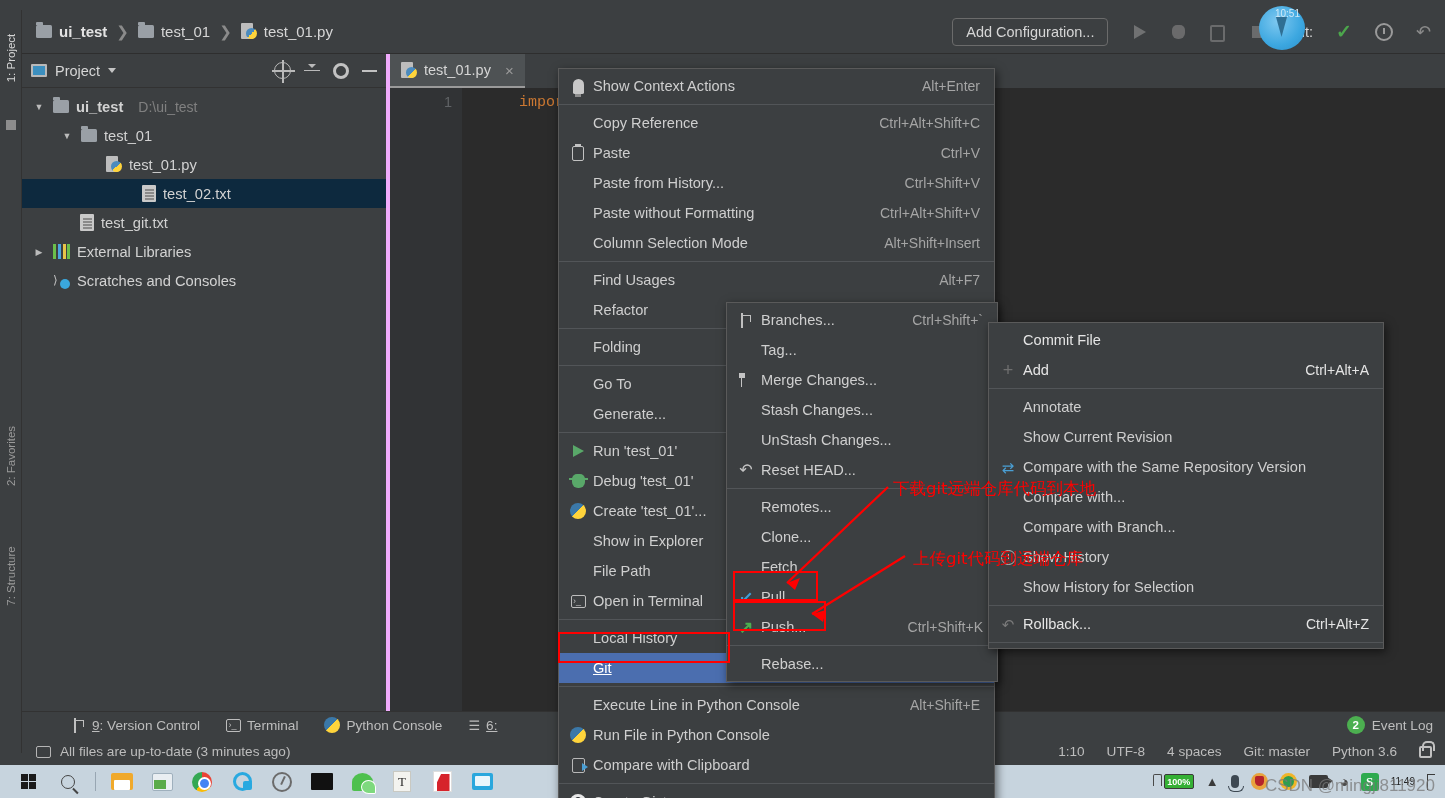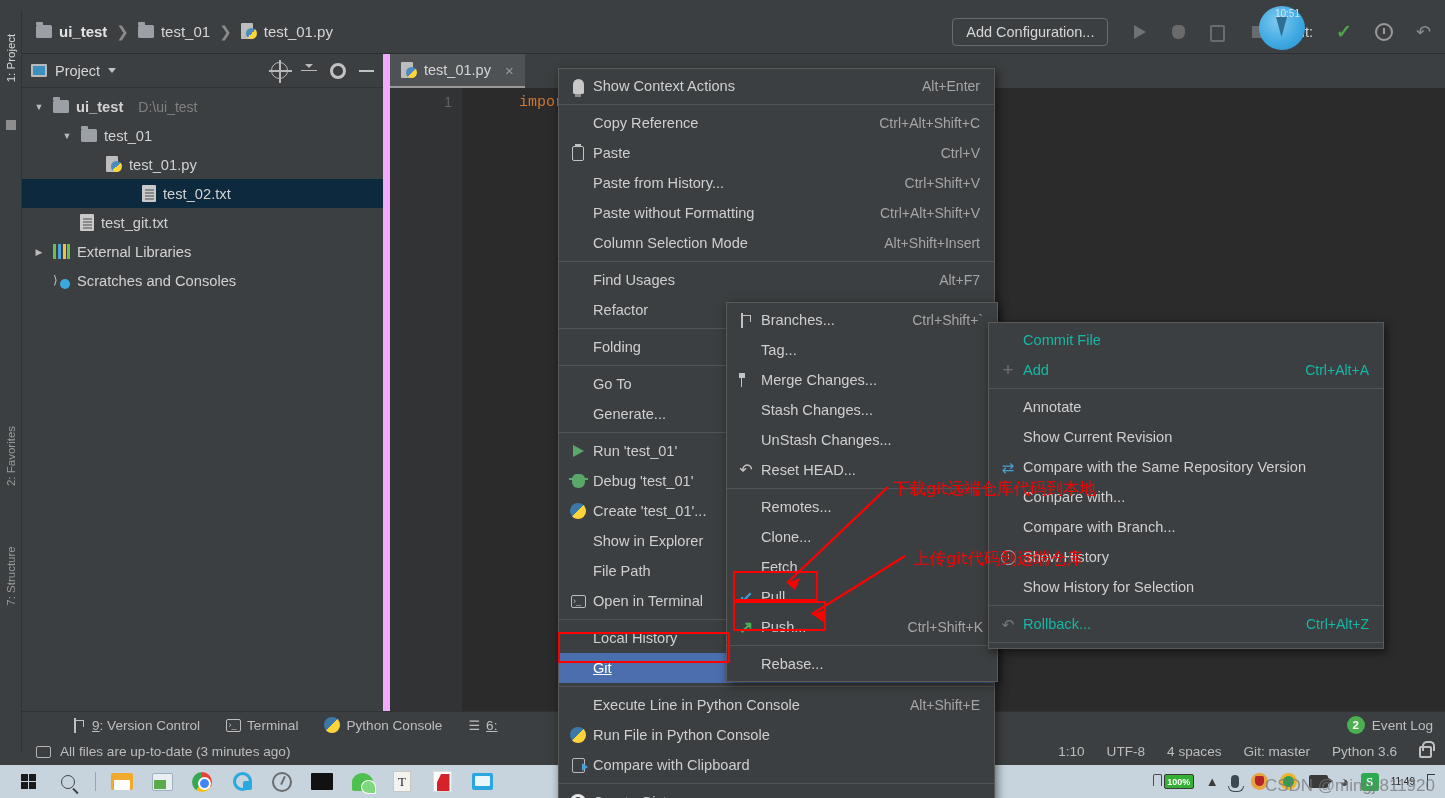--- a/index.html
+++ b/index.html
@@ -66,21 +66,21 @@
     position:absolute; right:140px; top:-4px; width:46px;height:44px;border-radius:50%;
     background:radial-gradient(circle at 40% 35%, #7ec8f0, #3ca7e0 60%, #2b8fc9);
     z-index:20;
   }
   .blueblob:after{content:"";position:absolute;left:17px;top:11px;width:11px;height:20px;background:#2f6f94;clip-path:polygon(0 0,100% 0,50% 100%);}
   .blob-time{position:absolute;right:145px;top:-2px;color:#cfe9f7;font-size:10px;z-index:21;}
 
   
   .projpanel{
     position:absolute; left:22px; top:54px; width:368px; bottom:45px;
-    background:#3c3f41; border-right:7px solid #f0abfc;
+    background:#3c3f41; border-right:4px solid #f0abfc;
   }
   .proj-head{ height:34px; display:flex; align-items:center; padding:0 9px; gap:8px;
      border-bottom:1px solid #323232;}
   .proj-title{ color:#d6d6d6; font-size:14.5px;}
   .winic{ width:16px;height:13px;border:2px solid #b9b9b9;background:#3c8fbf;border-radius:1px;}
   .caret{ width:0;height:0;border-left:4.5px solid transparent;border-right:4.5px solid transparent;border-top:5px solid #c4c4c4;}
   .ph-ic{ margin-left:auto; display:flex; align-items:center; gap:13px;}
   .ic-target{ width:17px;height:17px;border:1.7px solid #b9b9b9;border-radius:50%;position:relative;}
   .ic-target:before{content:"";position:absolute;left:-3px;top:7px;width:23px;height:1.7px;background:#b9b9b9;}
   .ic-target:after{content:"";position:absolute;top:-3px;left:7px;height:23px;width:1.7px;background:#b9b9b9;}
@@ -189,21 +189,21 @@
   
   .menu{ position:absolute; background:#3c3f41; border:1px solid #5a5a5a;
      box-shadow:2px 3px 9px rgba(0,0,0,.55); z-index:50; padding:2px 0; }
   .mi{ display:flex; align-items:center; height:30px; padding:0 14px 0 8px;
      color:#cfcfcf; font-size:14.6px; white-space:nowrap; position:relative;}
   .mi .mic-box{ width:22px; display:flex; align-items:center; justify-content:center; flex:0 0 22px;}
   .mi .mtxt{ padding-left:4px;}
   .mi .mkey{ margin-left:auto; padding-left:34px; color:#a5a5a5; font-size:14px;}
   .mi.hl{ background:#4b6eaf; }
   .mi.hl .mtxt, .mi.hl .mkey{ color:#ffffff;}
-  .mi.dis .mtxt, .mi.dis .mkey{ color:#14b8a6;}
+  .mi.dis .mtxt, .mi.dis .mkey{ color:#e5e5e5;}
   .msep{ height:1px; background:#525558; margin:3px 0;}
   .arrowr{ margin-left:auto; padding-left:30px; color:#c9c9c9; font-size:10px;}
   .mi.hl .arrowr{ color:#fff;}
 
   #menu1{ left:558px; top:68px; width:437px;}
   #menu2{ left:726px; top:302px; width:272px;}
   #menu3{ left:988px; top:322px; width:396px;}
 
   .ul{ text-decoration:underline;}
 

